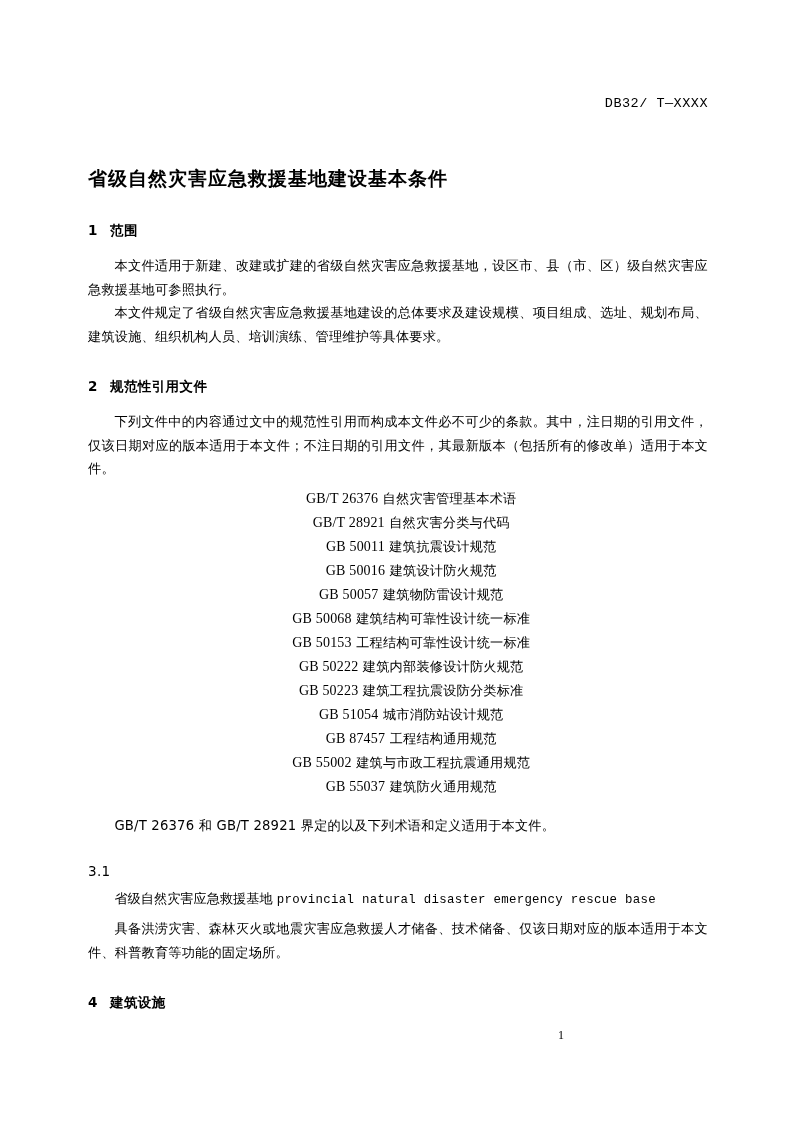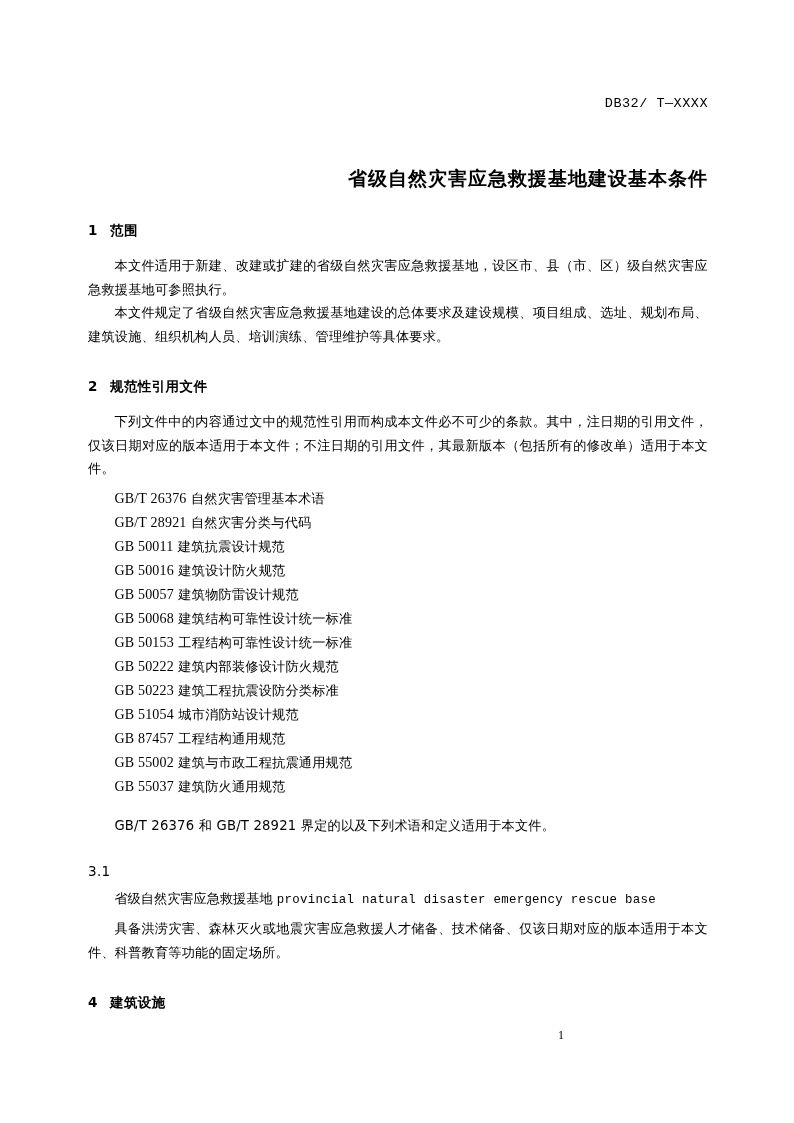--- a/index.html
+++ b/index.html
@@ -30,21 +30,21 @@
     width: 620px;
   }
   .header-code {
     text-align: right;
     font-family: "Liberation Mono", "DejaVu Sans Mono", monospace;
     font-size: 13.5px;
     letter-spacing: 0.5px;
     margin-top: 96px;
   }
   .doc-title {
-    text-align: right;
+    text-align: left;
     font-family: "DejaVu Sans", "Liberation Sans", sans-serif;
     font-weight: bold;
     font-size: 19px;
     letter-spacing: 1px;
     margin-top: 55px;
   }
   .clause-head {
     font-family: "DejaVu Sans", "Liberation Sans", sans-serif;
     font-weight: bold;
     font-size: 13.5px;
@@ -86,20 +86,21 @@
     list-style: none;
     margin: 6px 0 0 0;
     padding: 0;
   }
   ul.ref-list li {
     font-family: "DejaVu Sans", "Liberation Sans", sans-serif;
     font-size: 13.2px;
     line-height: 1.72;
     padding-left: 2em;
     letter-spacing: 0.2px;
+    text-align: center;
   }
   ul.ref-list li .std-code {
     font-family: "Liberation Serif", "DejaVu Serif", serif;
     font-size: 14px;
   }
   .para-block {
     margin-top: 14px;
   }
   .page-number {
     position: absolute;

